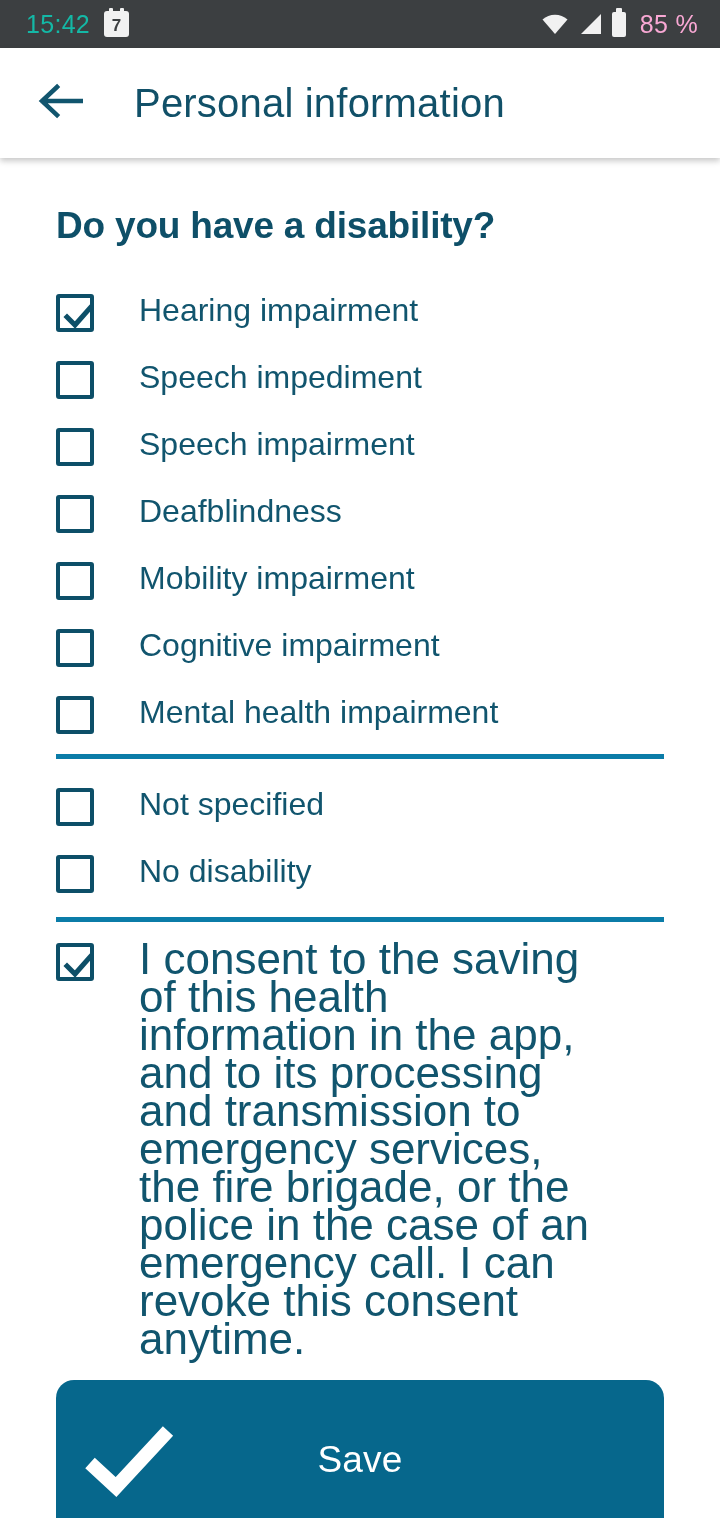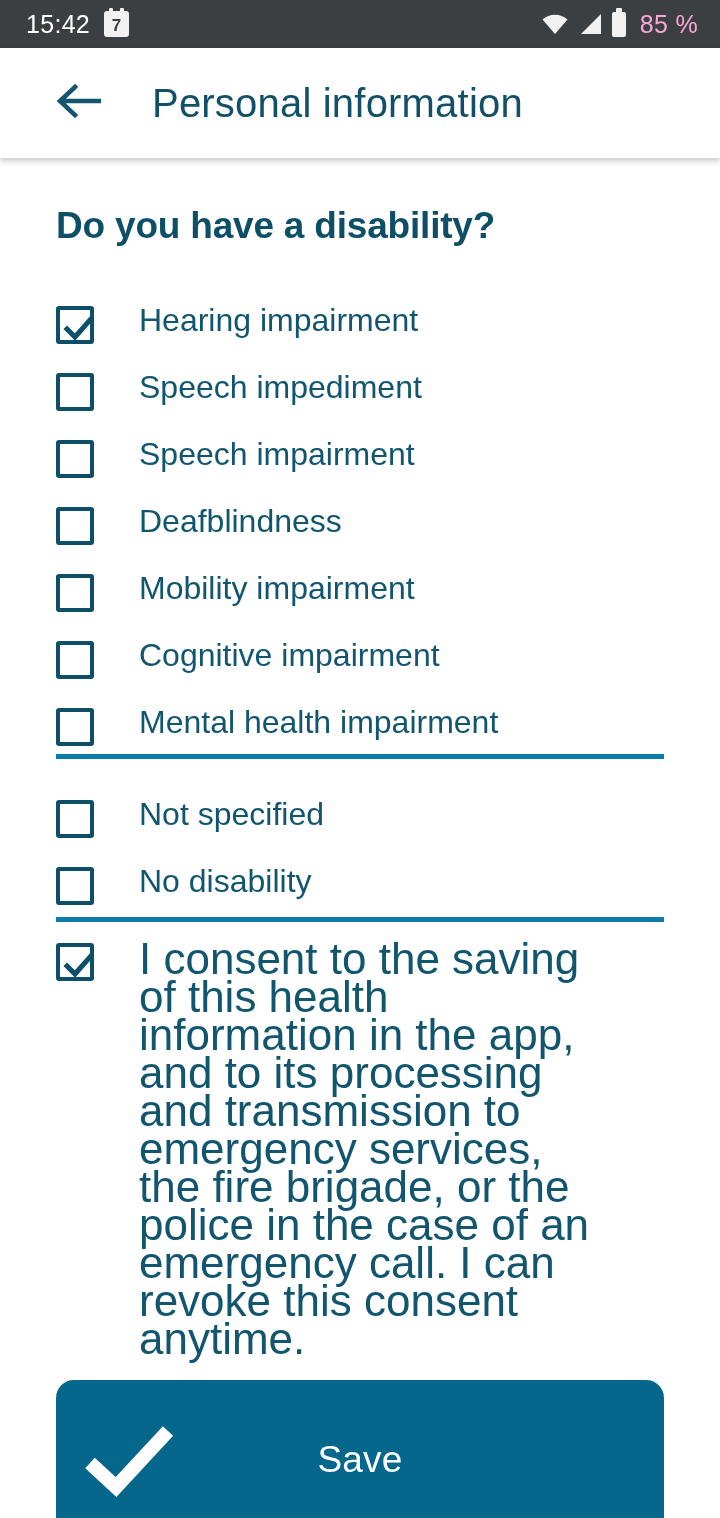--- a/index.html
+++ b/index.html
@@ -19,21 +19,21 @@
     background: #3c3f41;
     display: flex;
     align-items: center;
     padding: 0 22px 0 26px;
     color: #ffffff;
   }
   .status-left { display: flex; align-items: center; gap: 14px; }
   .status-time {
     font-size: 25px;
     letter-spacing: .3px;
-    color: #ffffff;
+    color: #14b8a6;
   }
   .cal-icon {
     position: relative;
     width: 25px; height: 26px;
     background: #f1f1f1;
     border-radius: 3px;
     display: flex;
     align-items: flex-end;
     justify-content: center;
   }
@@ -83,21 +83,21 @@
     letter-spacing: .3px;
   }
 
   
   .app-bar {
     position: relative;
     height: 110px;
     background: #ffffff;
     display: flex;
     align-items: center;
-    padding-left: 52px;
+    padding-left: 34px;
     box-shadow: 0 3px 6px rgba(0,0,0,.22);
     z-index: 5;
   }
   .back-btn {
     width: 52px; height: 52px;
     display: flex;
     align-items: center;
     justify-content: center;
     cursor: pointer;
   }
@@ -117,21 +117,21 @@
     font-size: 37px;
     font-weight: bold;
     color: #0e4f68;
     margin-top: 47px;
     margin-bottom: 30px;
     letter-spacing: -.2px;
   }
 
   .cb-row {
     display: flex;
-    align-items: flex-end;
+    align-items: center;
     height: 67px;
     cursor: pointer;
   }
   .cb-row.tall { height: auto; align-items: flex-start; }
 
   .checkbox {
     flex: none;
     width: 38px; height: 38px;
     border: 4px solid #0d4f68;
     border-radius: 3px;

